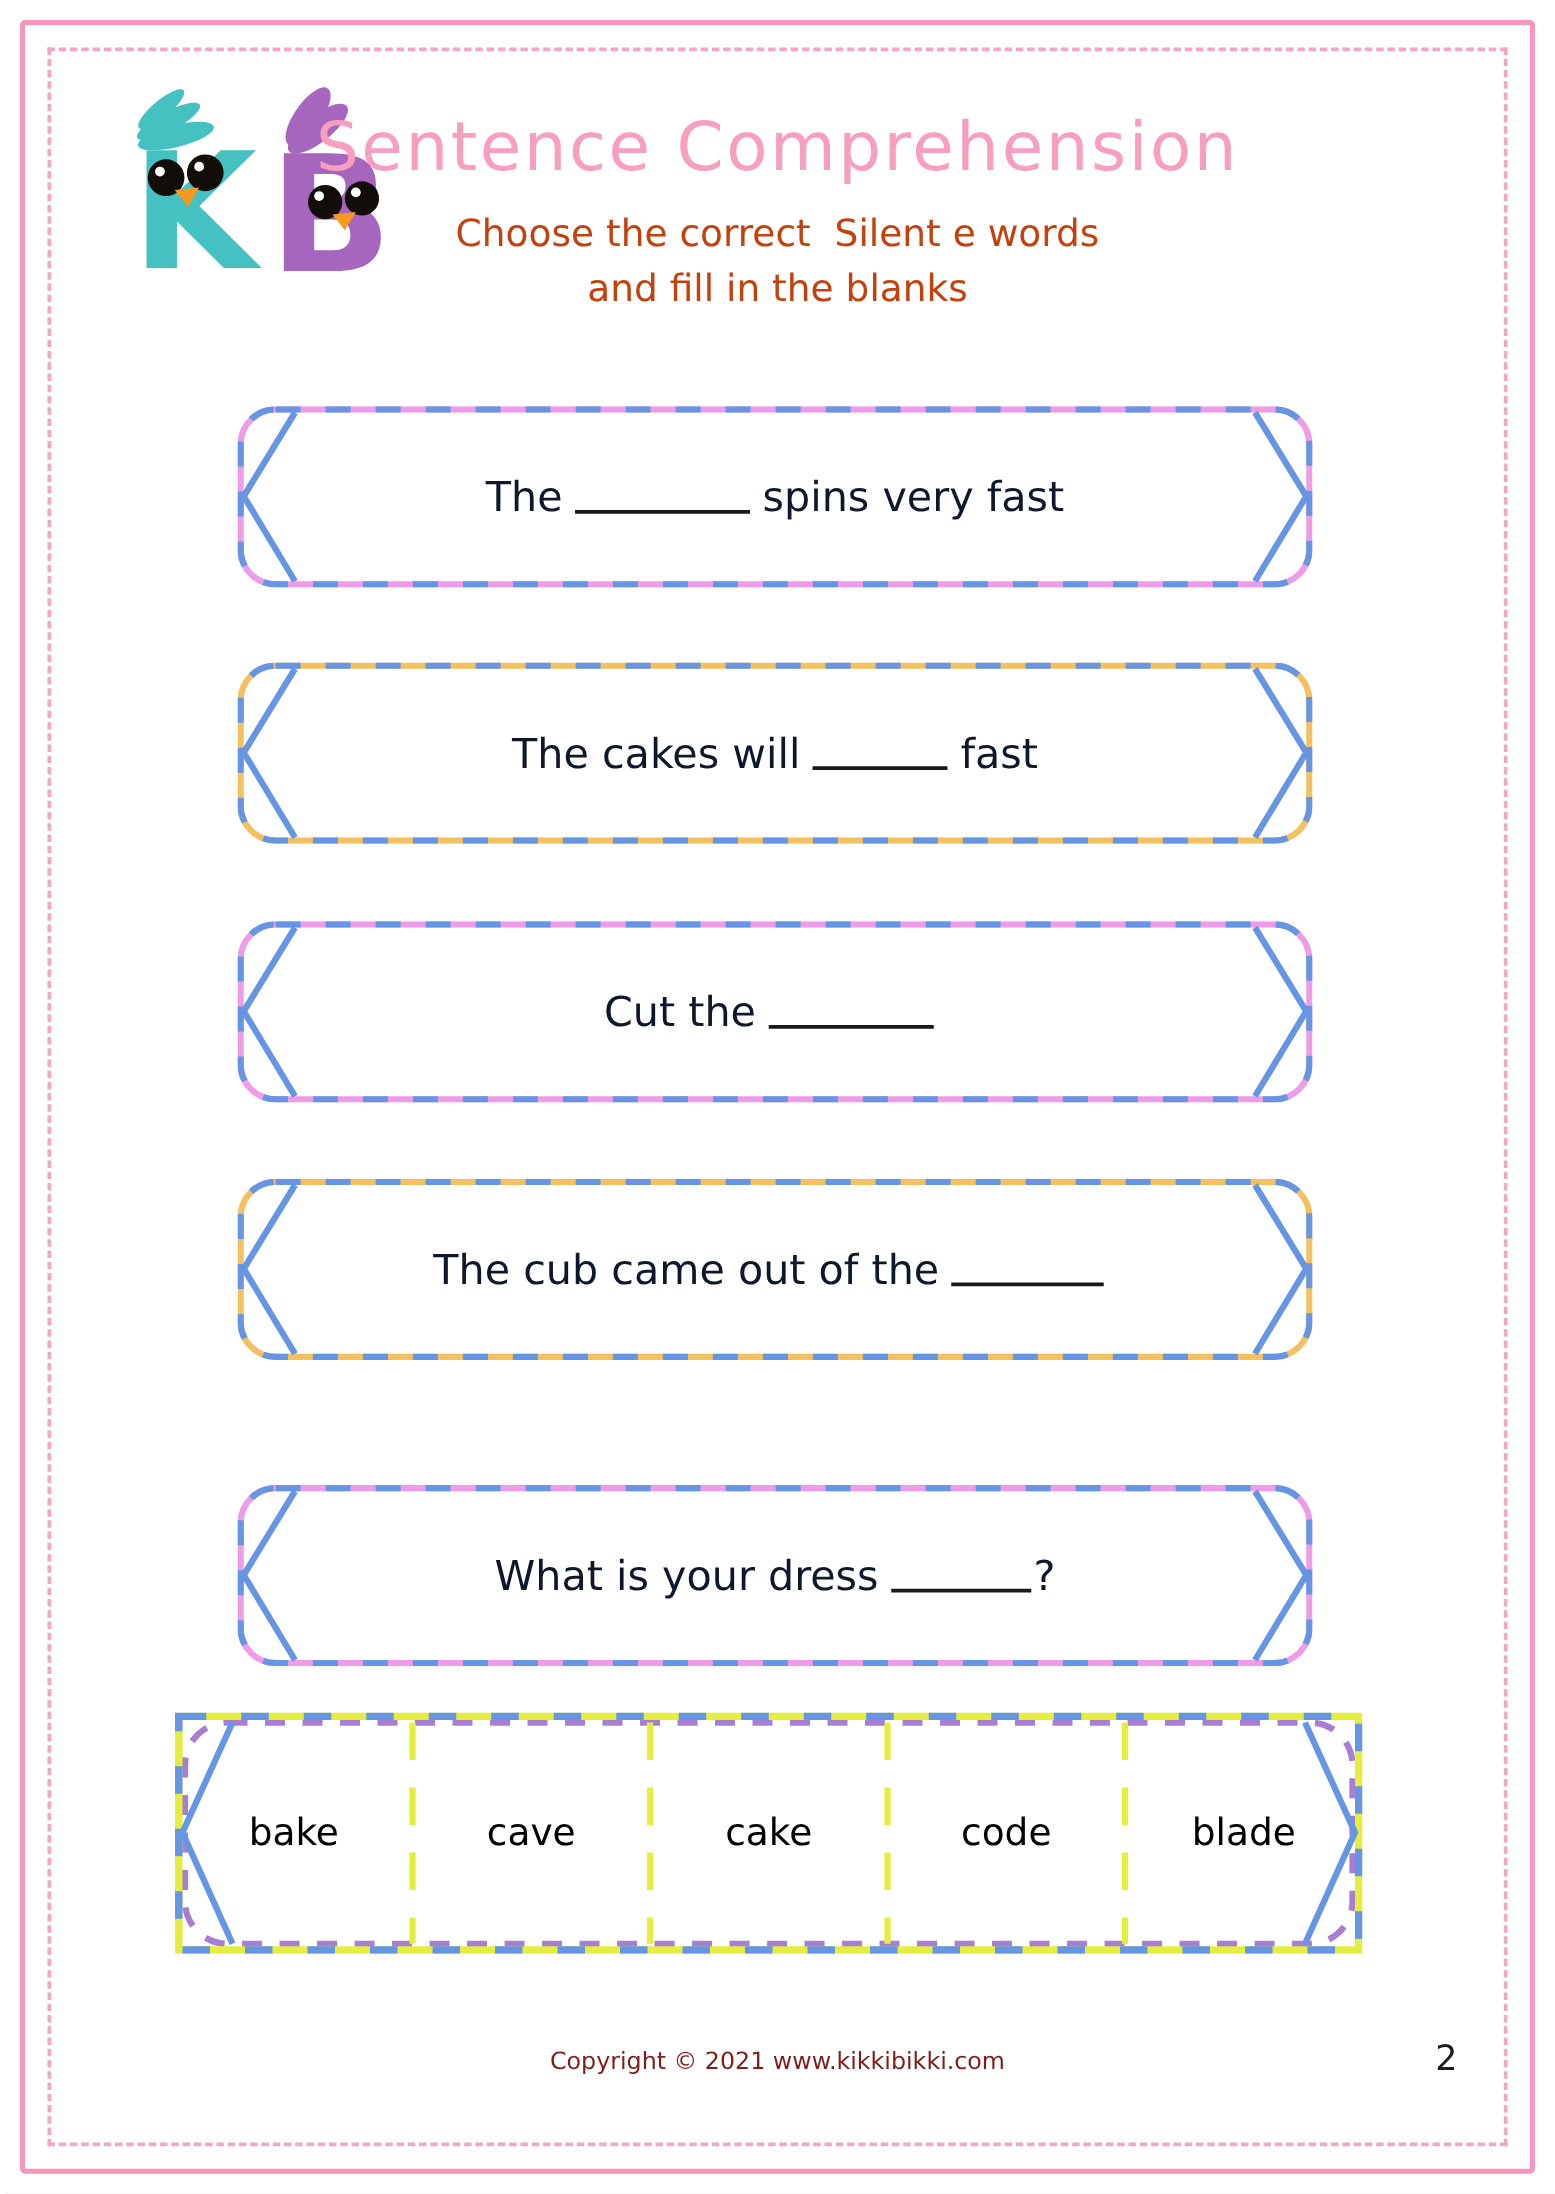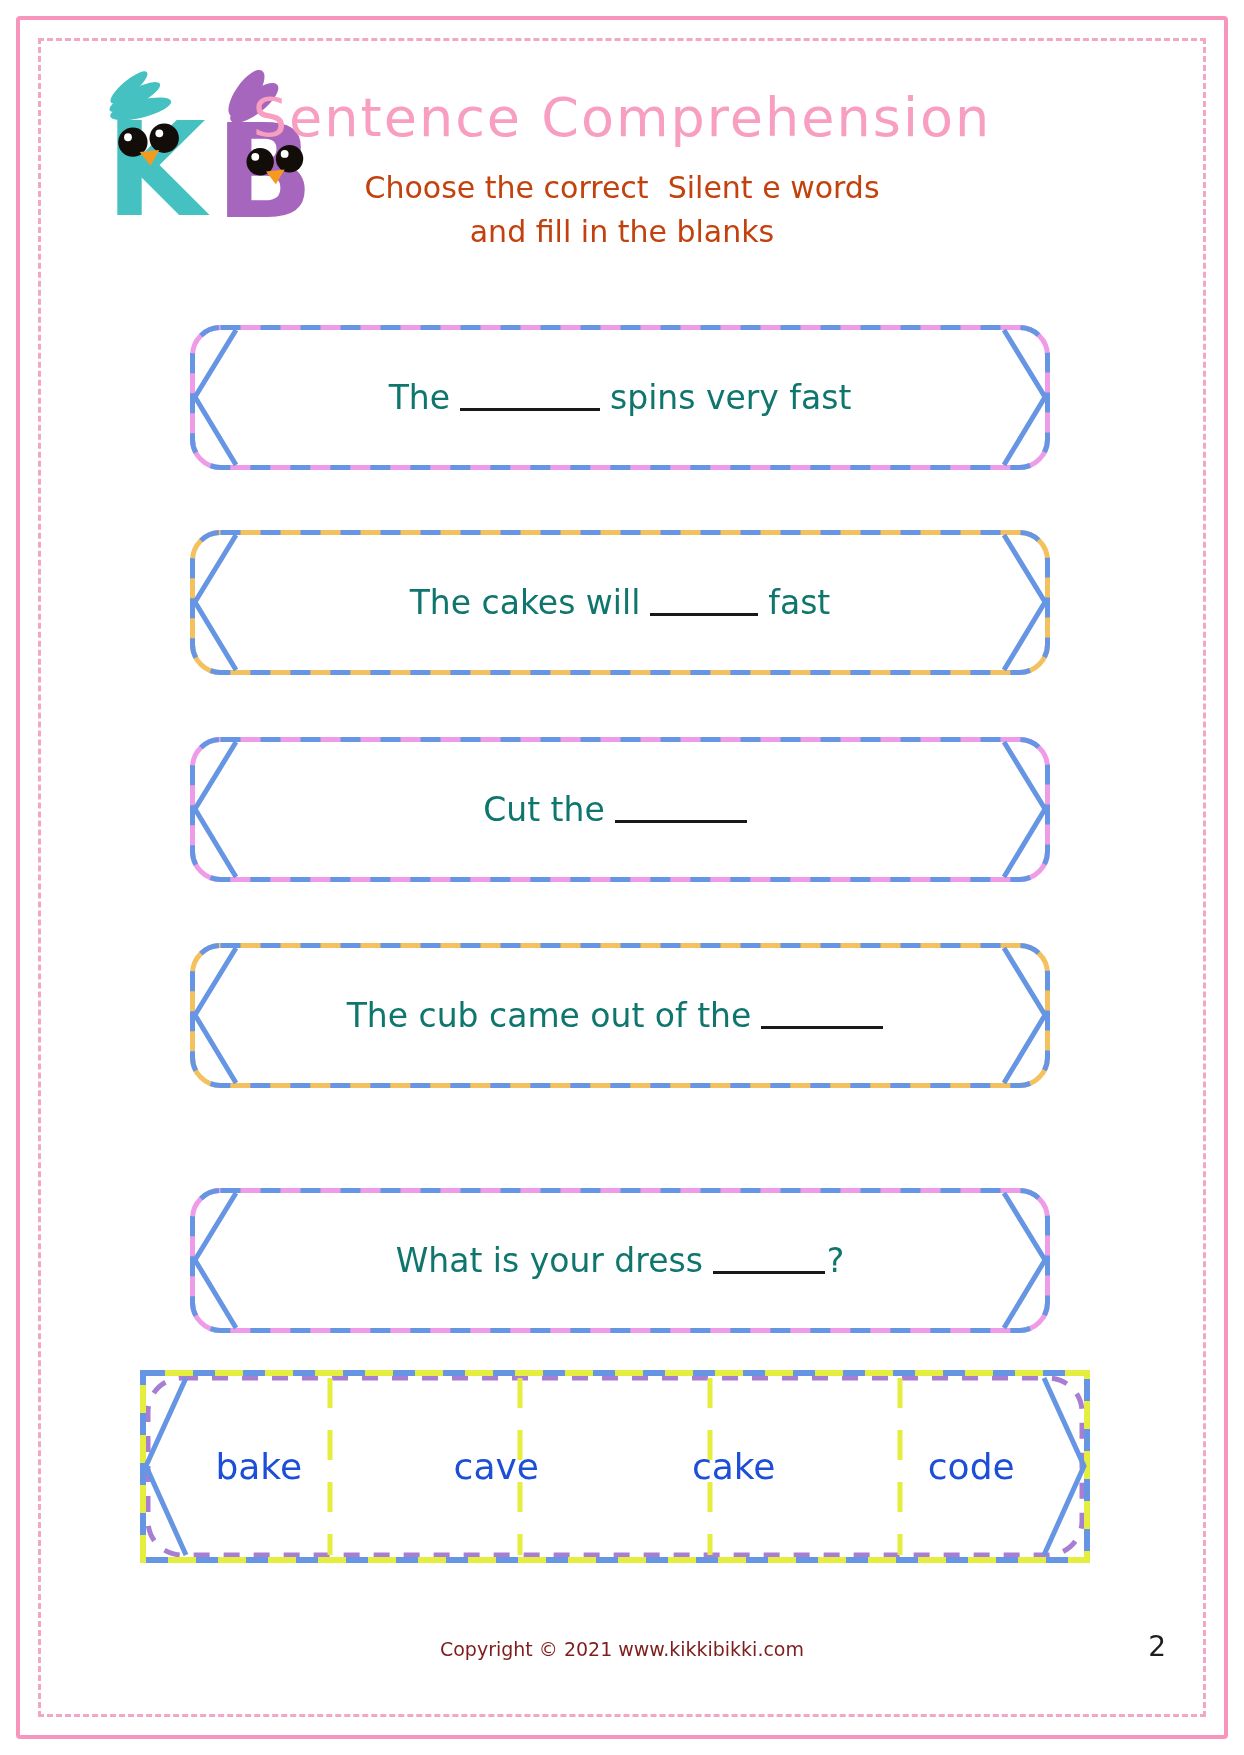--- a/index.html
+++ b/index.html
@@ -28,41 +28,41 @@
   .sbox{position:absolute;left:190px;width:860px;height:145px;}
   .sbox svg.frame{position:absolute;left:0;top:0;width:100%;height:100%;}
   .frame rect{fill:none;stroke-width:5;}
   .frame .dash{stroke:#6695e3;stroke-dasharray:20 20;}
   .pink .base{stroke:#ef9ce8;}
   .orange .base{stroke:#f4c160;}
   .frame .chev{fill:none;stroke:#6695e3;stroke-width:5;}
   .stext{
     position:absolute;left:60px;right:60px;top:0;height:100%;
     display:flex;align-items:center;justify-content:center;
-    font-size:33px;color:#0f766e;white-space:pre;
+    font-size:33px;color:#0f172a;white-space:pre;
   }
   .blank{
     display:inline-block;border-bottom:3px solid #191919;
     height:24px;margin:0 10px;vertical-align:-7px;
   }
   .blank.tight-r{margin-right:2px;}
   .bank{position:absolute;left:140px;top:1370px;width:950px;height:193px;}
   .bank svg.bframe{position:absolute;left:0;top:0;width:100%;height:100%;}
   .bframe .inner{fill:none;stroke:#a77ed2;stroke-width:5;stroke-dasharray:16 14;}
   .bframe .ybase{fill:none;stroke:#e5ee3e;stroke-width:6;}
   .bframe .bdash{fill:none;stroke:#6695e3;stroke-width:6;stroke-dasharray:22 28;}
   .bframe .divider{stroke:#e5ee3e;stroke-width:5;stroke-dasharray:30 22;}
   .bframe .chev{fill:none;stroke:#6695e3;stroke-width:5;}
   .bank-cells{
     position:absolute;left:0;top:0;width:100%;height:100%;
     display:flex;align-items:stretch;
   }
   .wcell{
     flex:1;display:flex;align-items:center;justify-content:center;
-    font-size:36px;color:#1d4ed8;
+    font-size:30px;color:#000000;
   }
   .footer{
     position:absolute;left:0;top:1638px;width:100%;text-align:center;
     font-size:19px;color:#7f1d1d;
   }
   .pagenum{
     position:absolute;right:78px;top:1630px;font-size:28px;color:#1d1d1f;
   }
 </style>
 </head>
@@ -155,18 +155,19 @@
       <line class="divider" x1="570" y1="8" x2="570" y2="185"></line>
       <line class="divider" x1="760" y1="8" x2="760" y2="185"></line>
       <polyline class="chev" points="46,8 6,96 46,185"></polyline>
       <polyline class="chev" points="904,8 944,96 904,185"></polyline>
     </svg>
     <div class="bank-cells">
       <div class="wcell">bake</div>
       <div class="wcell">cave</div>
       <div class="wcell">cake</div>
       <div class="wcell">code</div>
+      <div class="wcell">blade</div>
     </div>
   </div>
 
   <div class="footer">Copyright © 2021 www.kikkibikki.com</div>
   <div class="pagenum">2</div>
 </div>
 
 </body></html>

